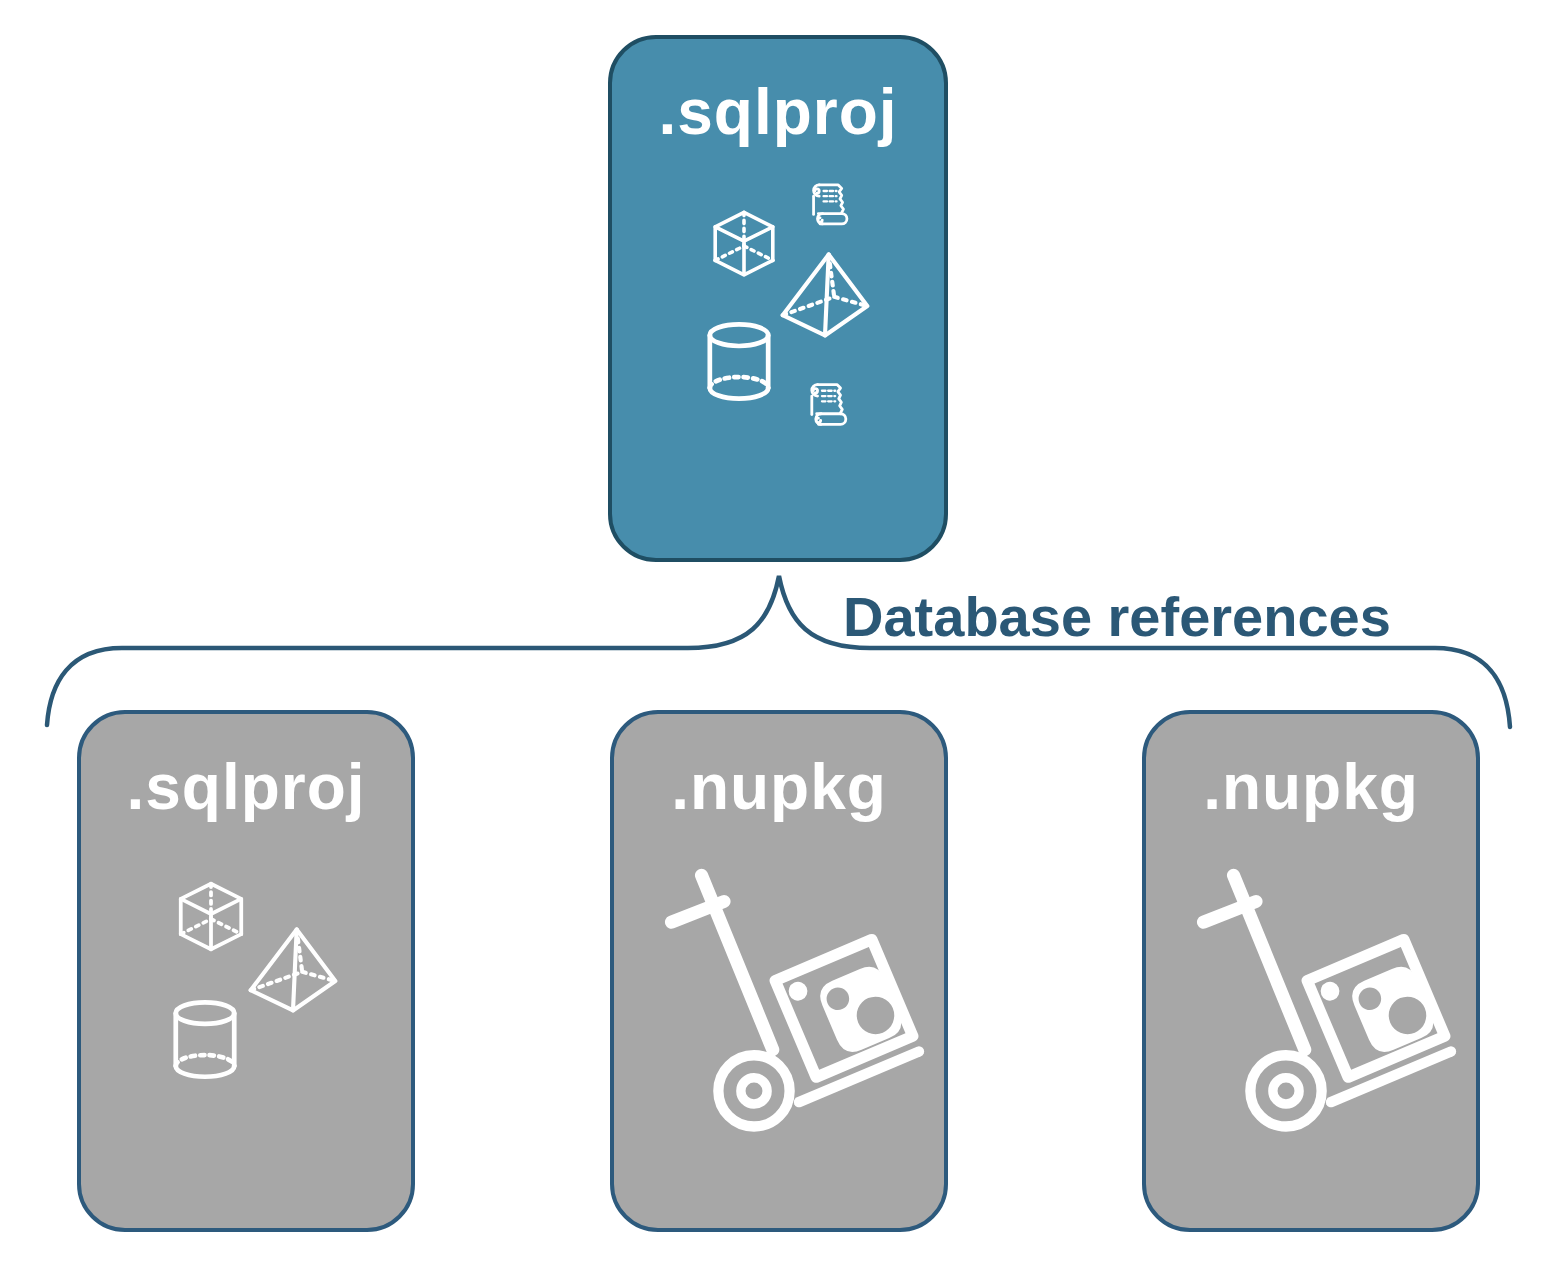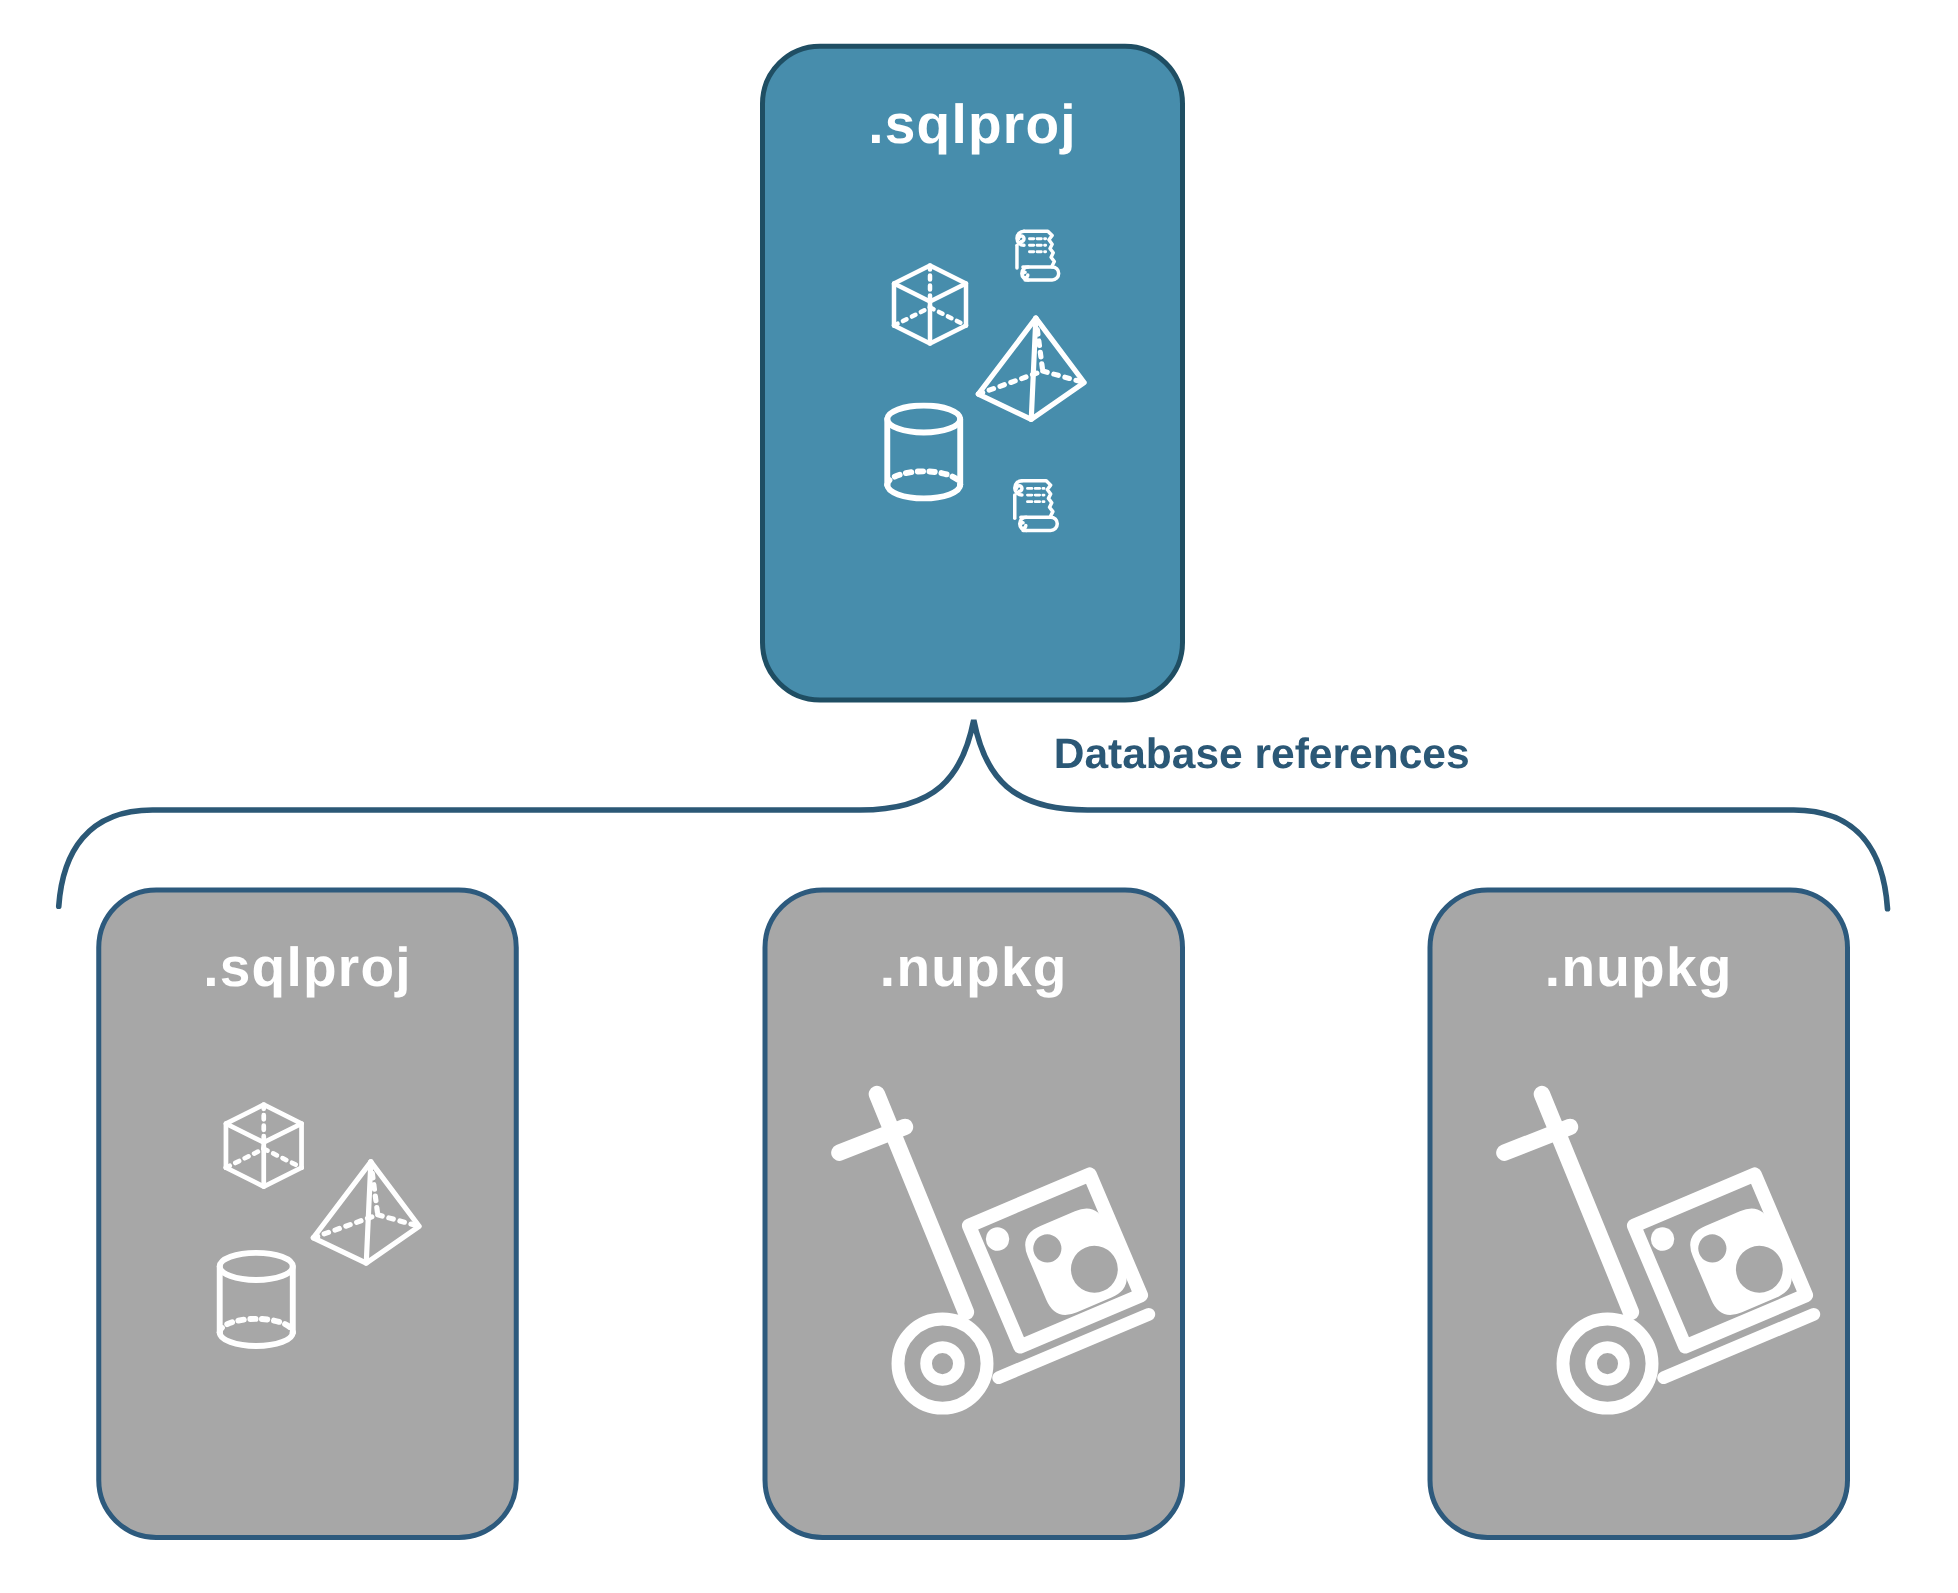--- a/index.html
+++ b/index.html
@@ -22,32 +22,32 @@
   .node-gray{
     background:#a7a7a7;border:4px solid #2d5a7d;
     top:710px;width:338px;height:522px;
   }
   .node-child-0{left:77px;}
   .node-child-1{left:610px;}
   .node-child-2{left:1142px;}
   .node-title{
     position:absolute;left:0;right:0;top:36px;
     text-align:center;
-    font-size:44px;font-weight:bold;color:#ffffff;
+    font-size:64px;font-weight:bold;color:#ffffff;
     letter-spacing:1px;
   }
   .icon{position:absolute;}
   svg{display:block;overflow:visible;}
   .brace-layer{
     position:absolute;left:0;top:0;width:1566px;height:1274px;
     pointer-events:none;
   }
   .connector-label{
     position:absolute;left:843px;top:584px;
-    font-size:34px;font-weight:bold;color:#2b5876;
+    font-size:56px;font-weight:bold;color:#2b5876;
     white-space:nowrap;
   }
 </style>
 </head>
 <body>
 
 <div class="canvas">
 
   <svg width="0" height="0" style="position:absolute" aria-hidden="true">
     <defs>

